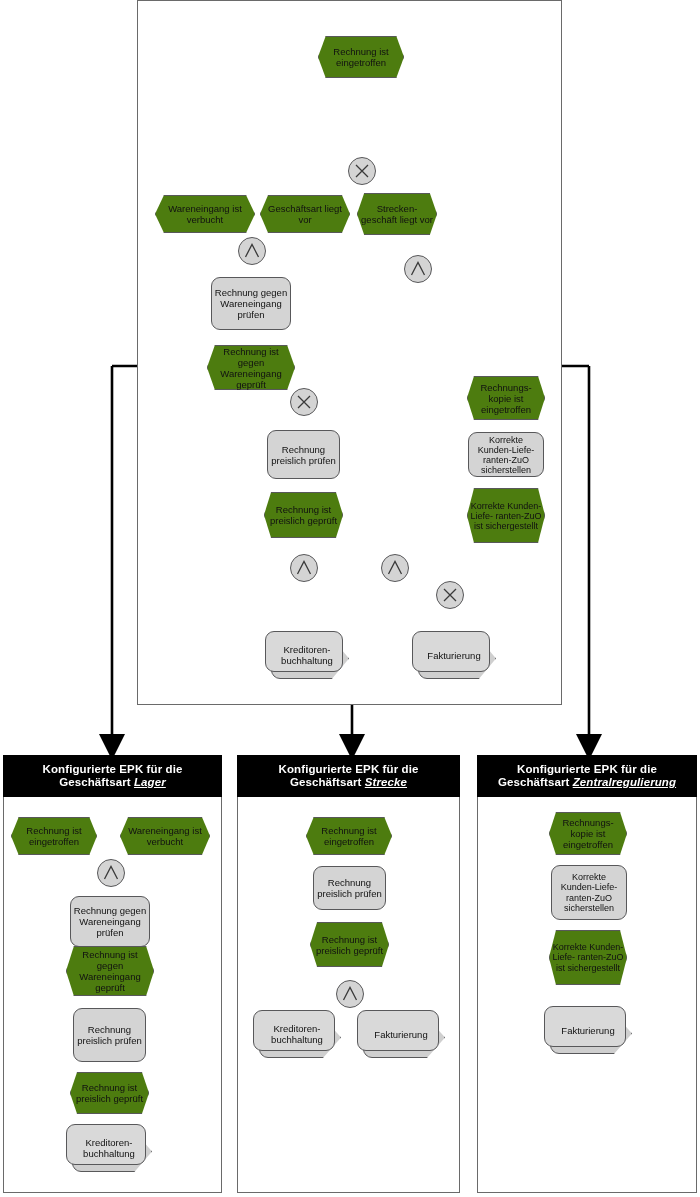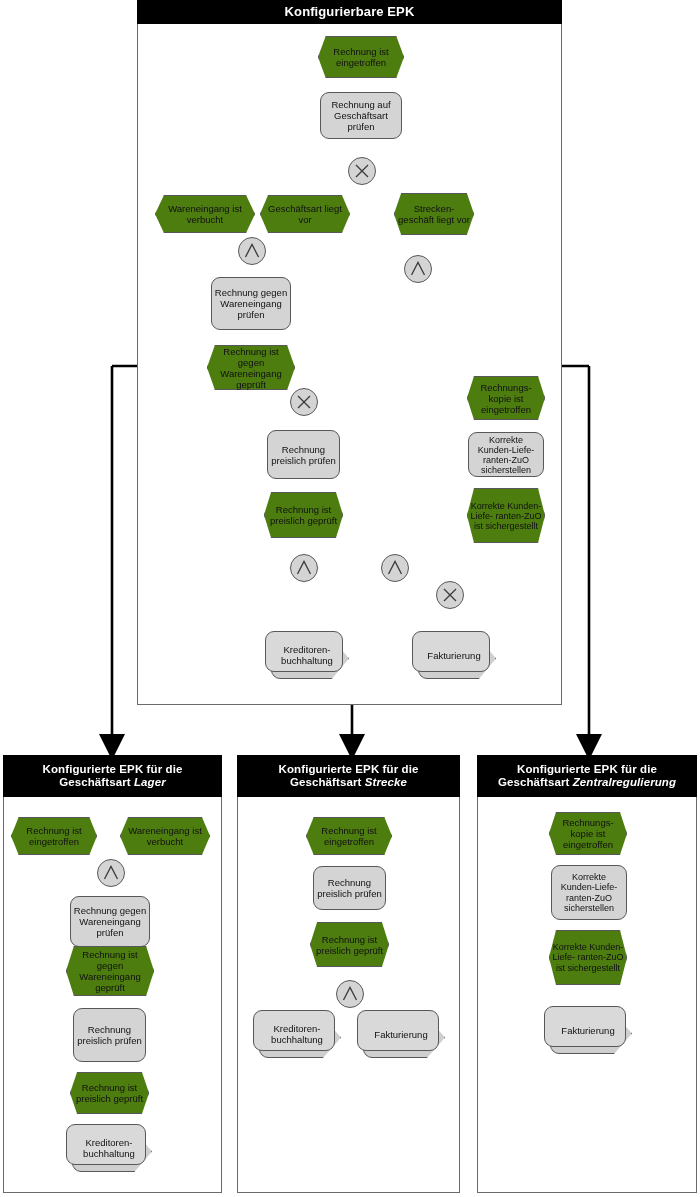--- a/index.html
+++ b/index.html
@@ -3,21 +3,21 @@
 <meta charset="utf-8">
 <style>
   html,body{margin:0;padding:0;background:#ffffff;}
   body{font-family:"Liberation Sans",sans-serif;}
   #stage{position:relative;width:700px;height:1197px;overflow:hidden;background:#fff;}
 
   .panel{position:absolute;box-sizing:border-box;border:1px solid #6a6a6a;background:#ffffff;}
   .panel-header{position:absolute;box-sizing:border-box;background:#000000;color:#ffffff;
     display:flex;align-items:center;justify-content:center;text-align:center;
     font-weight:bold;line-height:1.15;letter-spacing:.1px;}
-  .panel-header .em{font-style:italic;}
+  .panel-header .em{font-style:italic;text-decoration:underline;}
 
   svg.wires{position:absolute;left:0;top:0;width:700px;height:1197px;pointer-events:none;}
 
   
   .node{position:absolute;box-sizing:border-box;display:flex;align-items:center;
     justify-content:center;text-align:center;color:#111;}
   .node .lbl{display:block;width:100%;padding:0 2px;}
 
   
   .ev{background:#4d7c0f;border:1px solid #58585a;
@@ -128,47 +128,41 @@
     </g>
 
     <g stroke="#3a3a3a" stroke-width="1.1" fill="none" marker-end="url(#ah)">
       <path d="M588,855 L588,865"></path>
       <path d="M588,920 L588,930"></path>
       <path d="M588,985 L588,1006"></path>
     </g>
   </svg>
 
   <div class="panel" style="left:137px;top:0px;width:425px;height:705px;"></div>
-  <div class="panel-header" style="left:137px;top:0px;width:425px;height:24px;font-size:13px;">
-    <span>Konfigurierbare EPK</span>
-  </div>
 
   <div class="node ev" style="left:318px;top:36px;width:86px;height:42px;font-size:9.5px;line-height:11px;">
     <span class="lbl">Rechnung ist eingetroffen</span>
     </div>
 
-  <div class="node fn" style="left:320px;top:92px;width:82px;height:47px;font-size:9.5px;line-height:11px;">
-    <span class="lbl">Rechnung auf Geschäftsart prüfen</span>
-    </div>
 
   <div class="conn" style="left:348px;top:157px;width:26px;height:26px;">
     <svg width="26" height="26" viewBox="0 0 26 26">
         <path d="M7,7 L19,19 M19,7 L7,19" stroke="#3a3a3a" stroke-width="1.3" fill="none"></path>
       </svg>
     </div>
 
   <div class="node ev" style="left:155px;top:195px;width:100px;height:38px;font-size:9.5px;line-height:11px;">
     <span class="lbl">Wareneingang ist verbucht</span>
     </div>
 
   <div class="node ev" style="left:260px;top:195px;width:90px;height:38px;font-size:9.5px;line-height:11px;">
     <span class="lbl">Geschäftsart liegt vor</span>
     </div>
 
-  <div class="node ev" style="left:394px;top:193px;width:80px;height:42px;font-size:9.5px;line-height:11px;">
+  <div class="node ev" style="left:357px;top:193px;width:80px;height:42px;font-size:9.5px;line-height:11px;">
     <span class="lbl">Strecken- geschäft liegt vor</span>
     </div>
 
   <div class="conn" style="left:238px;top:237px;width:26px;height:26px;">
     <svg width="26" height="26" viewBox="0 0 26 26">
         <path d="M6.5,19 L13,6.5 L19.5,19" stroke="#3a3a3a" stroke-width="1.3" fill="none"></path>
       </svg>
     </div>
 
   <div class="conn" style="left:404px;top:255px;width:26px;height:26px;">

